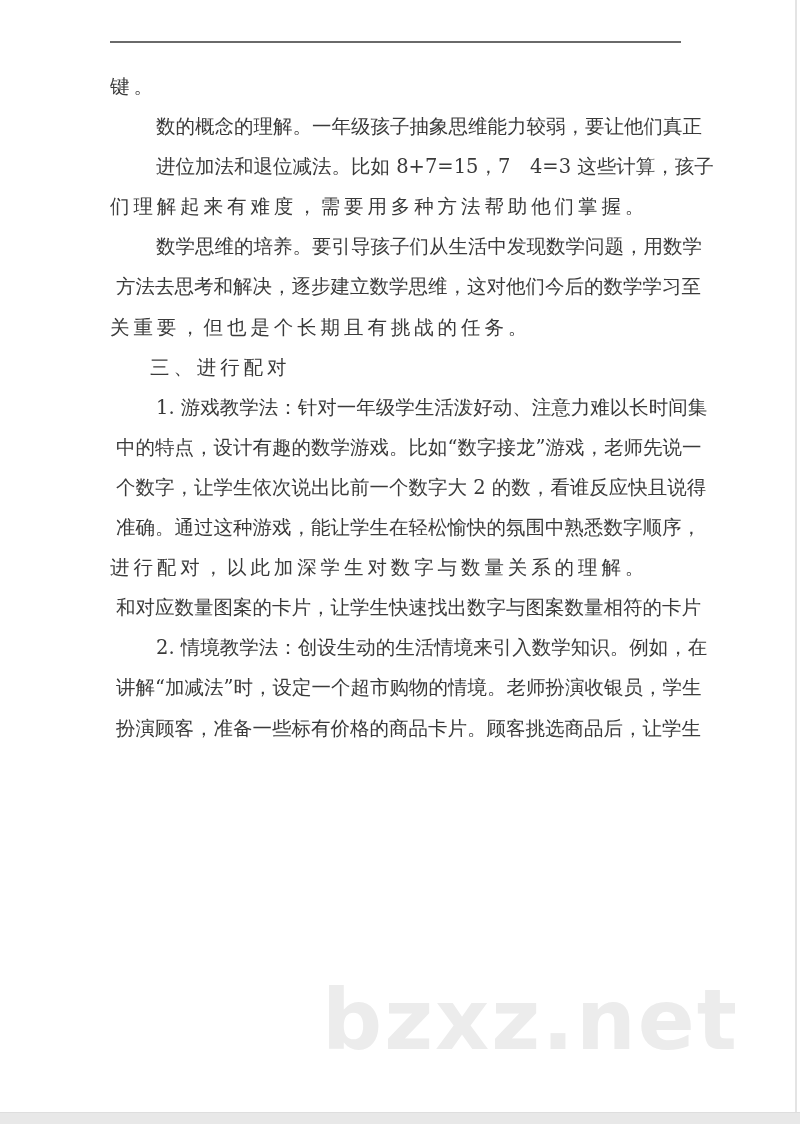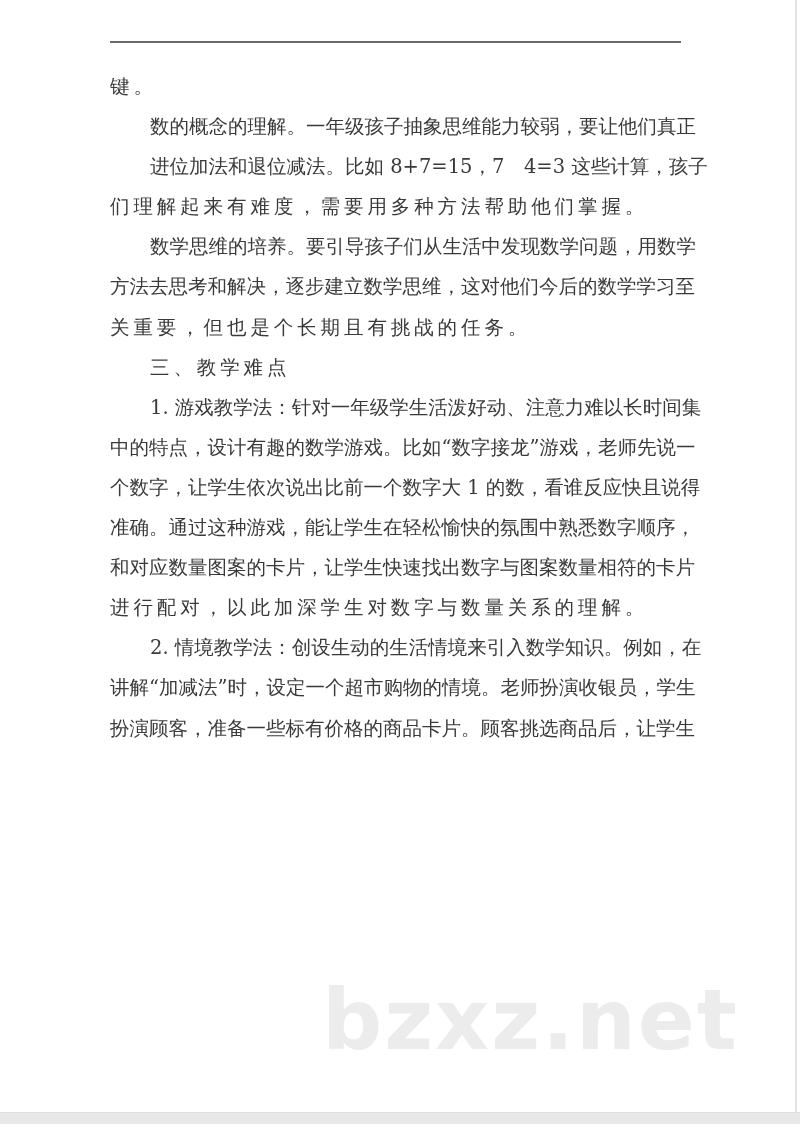--- a/index.html
+++ b/index.html
@@ -45,20 +45,21 @@
     font-size: 19.5px;
     letter-spacing: 3.9px;
     white-space: nowrap;
     overflow: visible;
   }
   .line.indent { padding-left: 40px; }
   .line.justify {
     text-align: justify;
     text-align-last: justify;
     letter-spacing: 0;
+    margin-left: 6px;
   }
   .watermark {
     position: absolute;
     left: 322px;
     top: 978px;
     font-family: "DejaVu Sans", "Liberation Sans", sans-serif;
     font-weight: bold;
     font-size: 84px;
     letter-spacing: 2px;
     color: #ececec;
@@ -83,27 +84,27 @@
   <div class="header-rule"></div>
 
   <div class="content">
     <div class="line">键。</div>
     <div class="line indent justify">数的概念的理解。一年级孩子抽象思维能力较弱，要让他们真正</div>
     <div class="line indent justify">进位加法和退位减法。比如 8+7=15，7　4=3 这些计算，孩子</div>
     <div class="line">们理解起来有难度，需要用多种方法帮助他们掌握。</div>
     <div class="line indent justify">数学思维的培养。要引导孩子们从生活中发现数学问题，用数学</div>
     <div class="line justify">方法去思考和解决，逐步建立数学思维，这对他们今后的数学学习至</div>
     <div class="line">关重要，但也是个长期且有挑战的任务。</div>
-    <div class="line indent">三、教学难点</div>
+    <div class="line indent">三、进行配对</div>
     <div class="line indent justify">1. 游戏教学法：针对一年级学生活泼好动、注意力难以长时间集</div>
     <div class="line justify">中的特点，设计有趣的数学游戏。比如“数字接龙”游戏，老师先说一</div>
-    <div class="line justify">个数字，让学生依次说出比前一个数字大 1 的数，看谁反应快且说得</div>
+    <div class="line justify">个数字，让学生依次说出比前一个数字大 2 的数，看谁反应快且说得</div>
     <div class="line justify">准确。通过这种游戏，能让学生在轻松愉快的氛围中熟悉数字顺序，</div>
+    <div class="line">进行配对，以此加深学生对数字与数量关系的理解。</div>
     <div class="line justify">和对应数量图案的卡片，让学生快速找出数字与图案数量相符的卡片</div>
-    <div class="line">进行配对，以此加深学生对数字与数量关系的理解。</div>
     <div class="line indent justify">2. 情境教学法：创设生动的生活情境来引入数学知识。例如，在</div>
     <div class="line justify">讲解“加减法”时，设定一个超市购物的情境。老师扮演收银员，学生</div>
     <div class="line justify">扮演顾客，准备一些标有价格的商品卡片。顾客挑选商品后，让学生</div>
   </div>
 
   <div class="watermark">bzxz.net</div>
 </div>
 
 <div class="bottom-band"></div>
 

